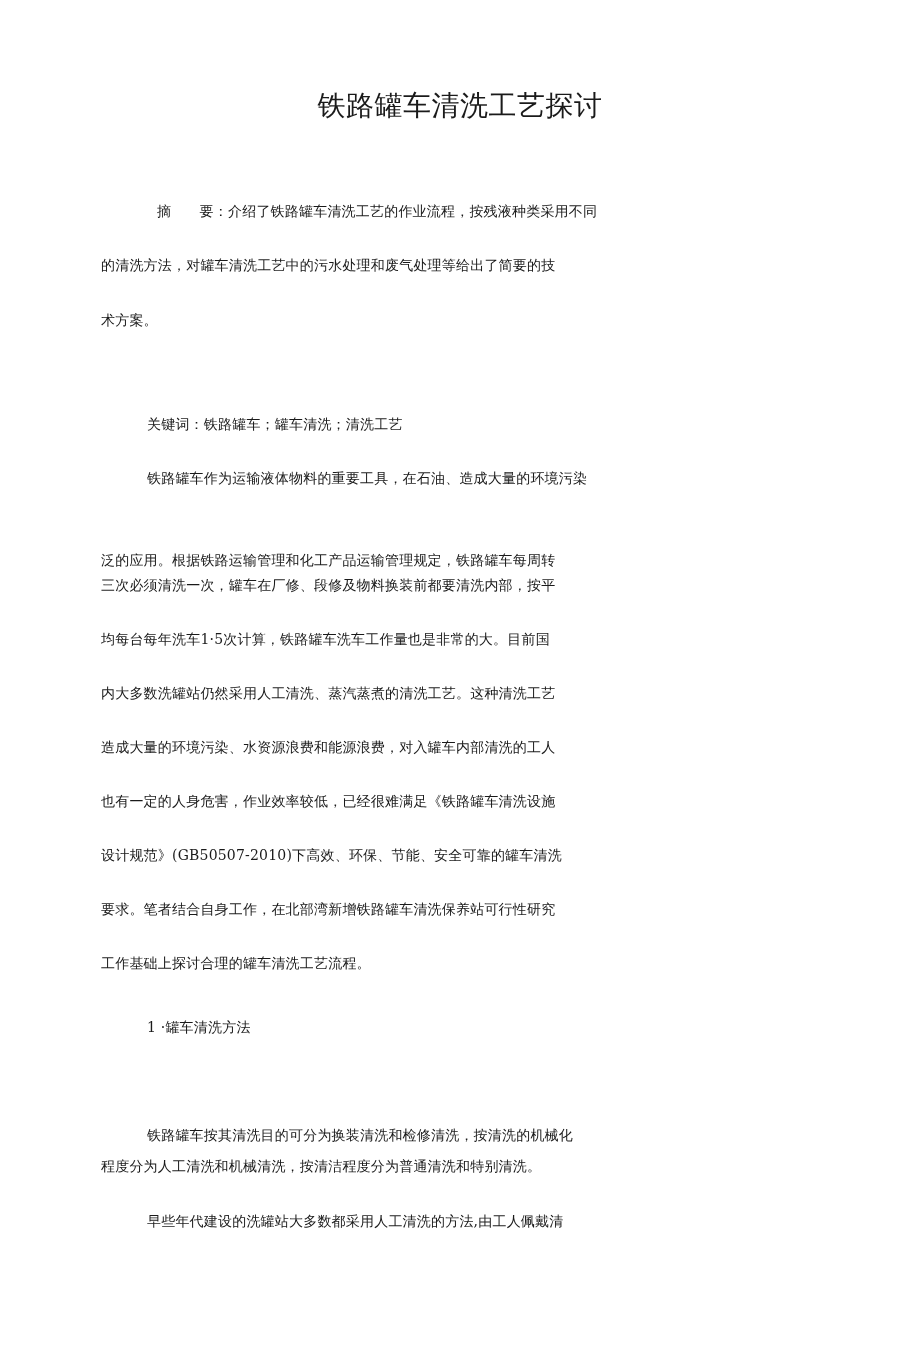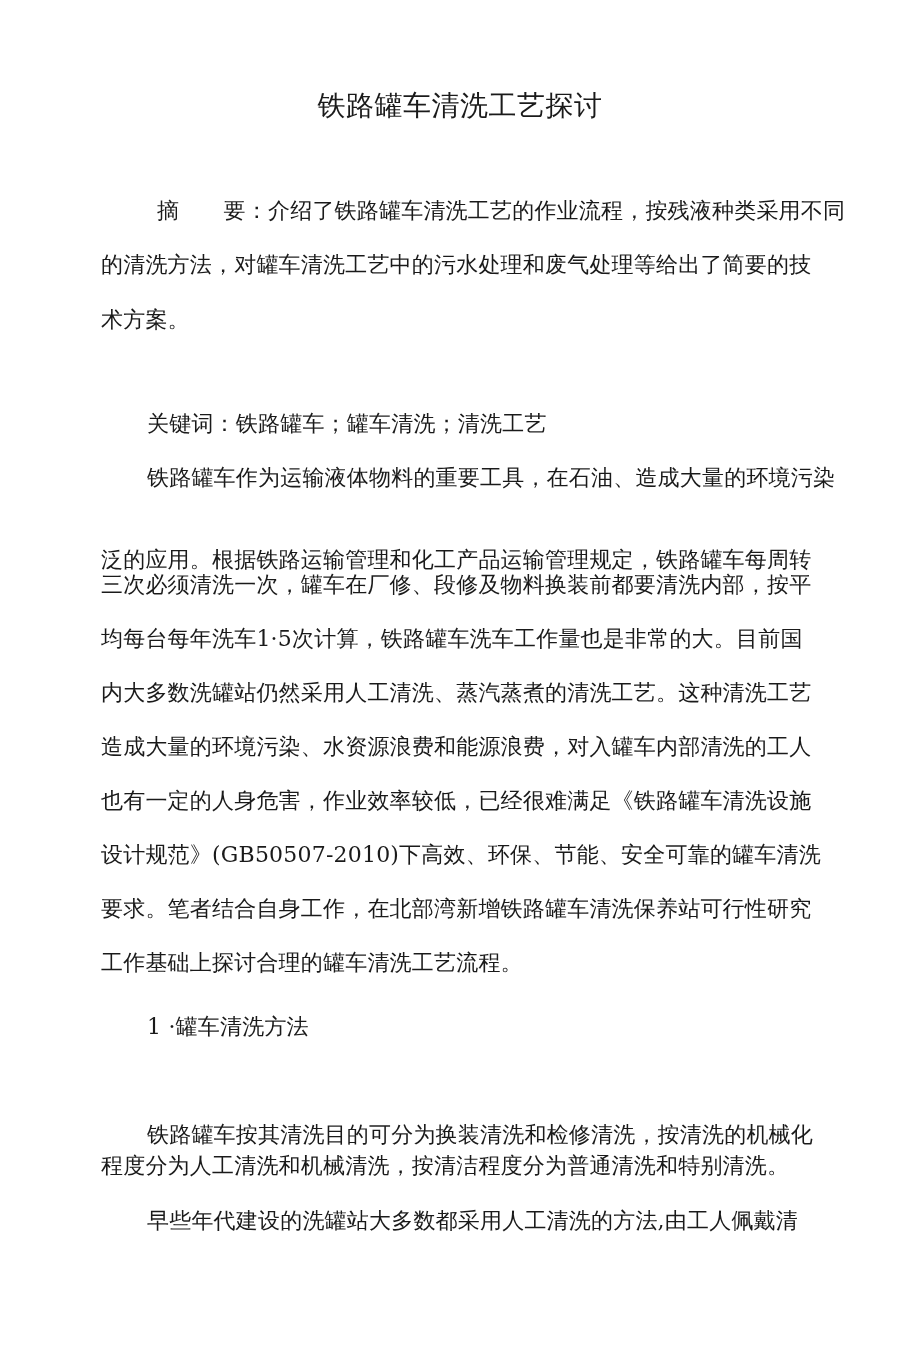--- a/index.html
+++ b/index.html
@@ -1,18 +1,18 @@
 <!DOCTYPE html>
 <html><head>
 <meta charset="utf-8">
 <style>
   html, body { margin:0; padding:0; background:#ffffff; }
   body { width:920px; height:1348px; position:relative; overflow:hidden;
          font-family: "DejaVu Serif", "Liberation Serif", serif; color:#1a1a1a; }
-  .line { position:absolute; left:101px; font-size:22px; line-height:24px; white-space:nowrap; letter-spacing:0.2px; }
+  .line { position:absolute; left:101px; font-size:14px; line-height:24px; white-space:nowrap; letter-spacing:0.2px; }
   .title { position:absolute; top:89px; left:0; width:920px; text-align:center; font-size:28px; line-height:34px; letter-spacing:0.5px; }
 </style>
 </head>
 <body>
 
 <div>
   <div class="title">铁路罐车清洗工艺探讨</div>
 
   <div>
     <div class="line" style="top:199px; left:157px;">摘　　要：介绍了铁路罐车清洗工艺的作业流程，按残液种类采用不同</div>

